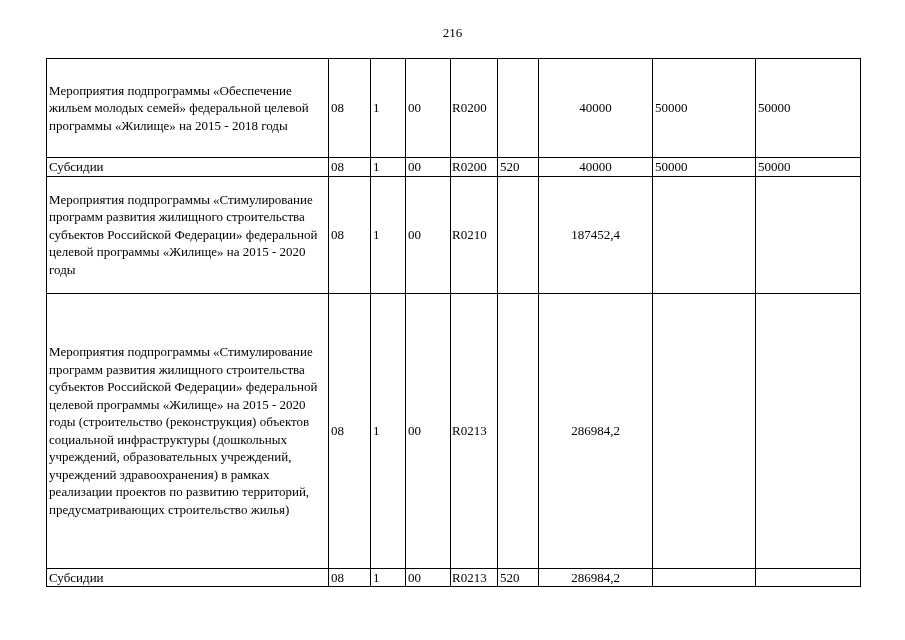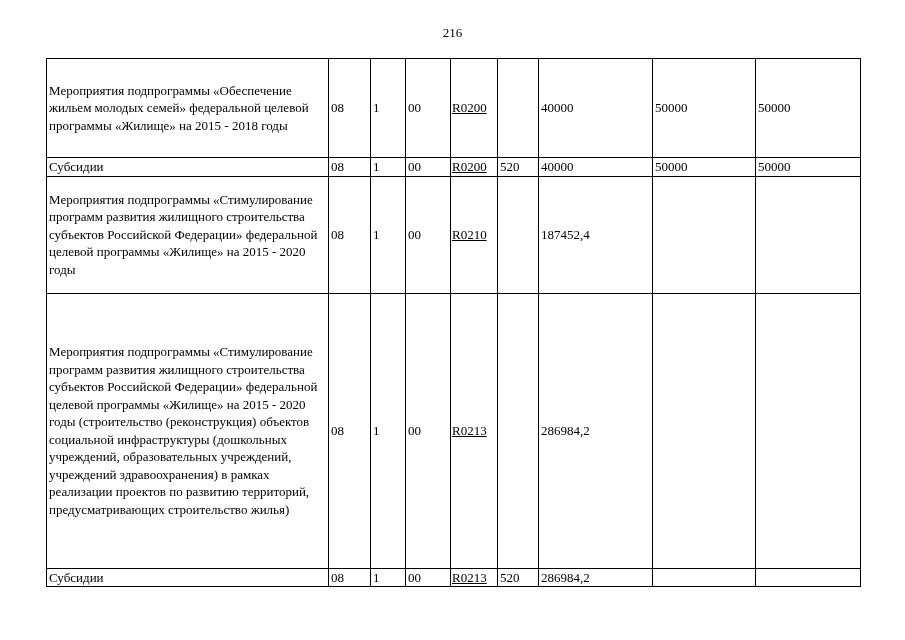--- a/index.html
+++ b/index.html
@@ -5,22 +5,22 @@
     html, body { margin: 0; padding: 0; background: #ffffff; }
     body { width: 905px; height: 640px; position: relative; overflow: hidden;
            font-family: "Liberation Serif", "DejaVu Serif", serif; color: #000; }
     .page-number { position: absolute; top: 25px; left: 0; width: 905px; text-align: center;
                    font-size: 13px; }
     table.budget { position: absolute; left: 46px; top: 58px; border-collapse: collapse;
                    table-layout: fixed; font-size: 13px; line-height: 17.5px; }
     table.budget td { border: 1px solid #000; padding: 0 2px; vertical-align: middle; }
     td.name { text-align: left; vertical-align: top; padding-top: 1px; }
     td.c { text-align: left; }
-    td.l { text-align: left; padding-left: 6px; text-decoration: underline; }
-    td.amt { text-align: left; padding-left: 17px; }
+    td.l { text-align: left; padding-left: 6px; }
+    td.amt { text-align: center; padding-left: 17px; }
     td.amt2 { text-align: left; padding-left: 17px; }
     td.amt3 { text-align: left; padding-left: 20px; }
     tr.r1 td { height: 98px; }
     tr.r2 td { height: 17px; }
     tr.r3 td { height: 116px; }
     tr.r4 td { height: 274px; }
     tr.r5 td { height: 17px; }
   </style>
 </head>
 <body>

